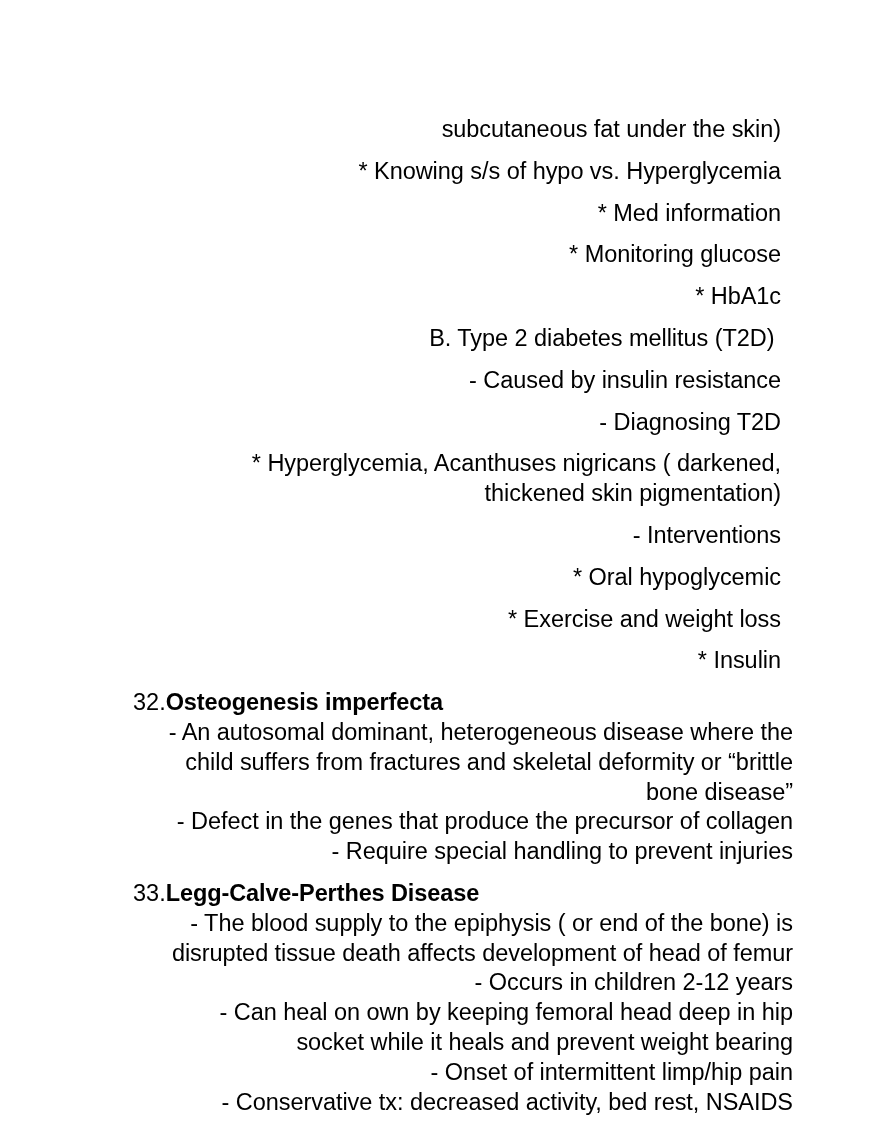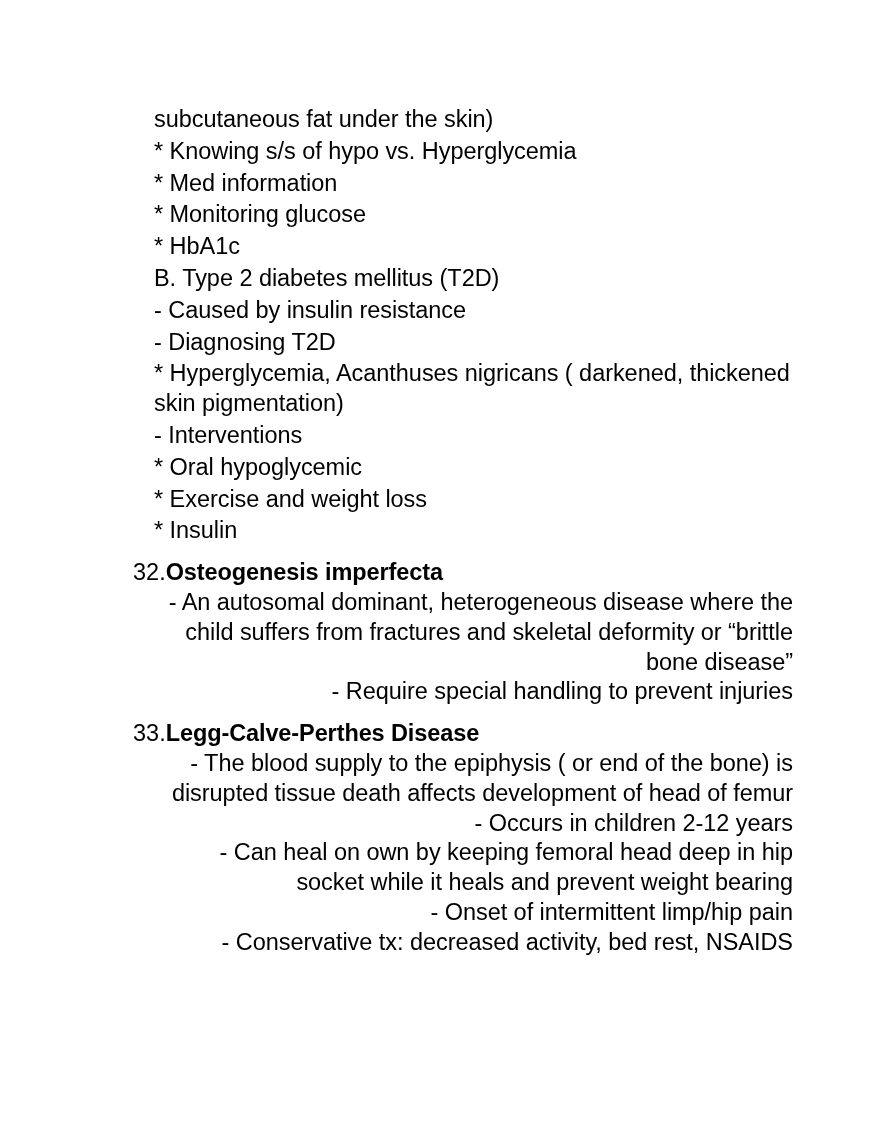--- a/index.html
+++ b/index.html
@@ -30,22 +30,23 @@
     top: 103px;
     width: 660px;
   }
 
   
   .line {
     font-size: 23.5px;
     line-height: 29.8px;
     letter-spacing: -0.05px;
     white-space: pre-wrap;
-    margin: 2px;
+    margin: 12px;
     padding-left: 19px;   
+    text-align: right;
   }
 
   
   .line.underlined {
     text-underline-offset: 2px;
     text-decoration-thickness: 1.6px;
   }
 
   
   .section {
@@ -106,20 +107,21 @@
       <div class="line">* Insulin</div>
     </div>
 
     <div class="section">
       <div class="section-heading">
         <span class="section-number">32.</span>
         <span class="section-title">Osteogenesis imperfecta</span>
       </div>
       <div class="section-lines">
         <div class="para">- An autosomal dominant, heterogeneous disease where the child suffers from fractures and skeletal deformity or “brittle bone disease”</div>
+        <div class="para">- Defect in the genes that produce the precursor of collagen</div>
         <div class="para">- Require special handling to prevent injuries</div>
       </div>
     </div>
 
     <div class="section">
       <div class="section-heading">
         <span class="section-number">33.</span>
         <span class="section-title">Legg-Calve-Perthes Disease</span>
       </div>
       <div class="section-lines">

